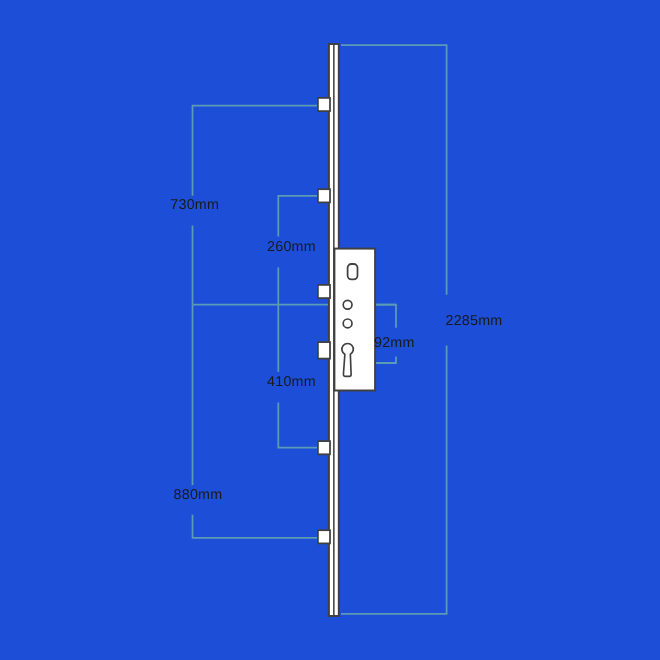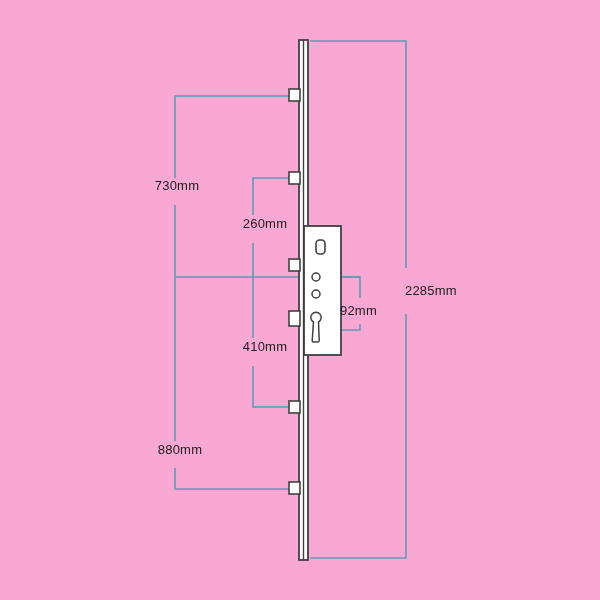--- a/index.html
+++ b/index.html
@@ -10,21 +10,21 @@
   body {
     width: 600px;
     height: 600px;
     font-family: "Liberation Sans", sans-serif;
     overflow: hidden;
   }
   #drawing-root {
     position: relative;
     width: 600px;
     height: 600px;
-    background: #f9a8d4;
+    background: #1d4ed8;
   }
   svg#tech-drawing {
     display: block;
     width: 600px;
     height: 600px;
   }
   .dim-text {
     font-family: "Liberation Sans", sans-serif;
     font-size: 13px;
     fill: #1a1a1a;

